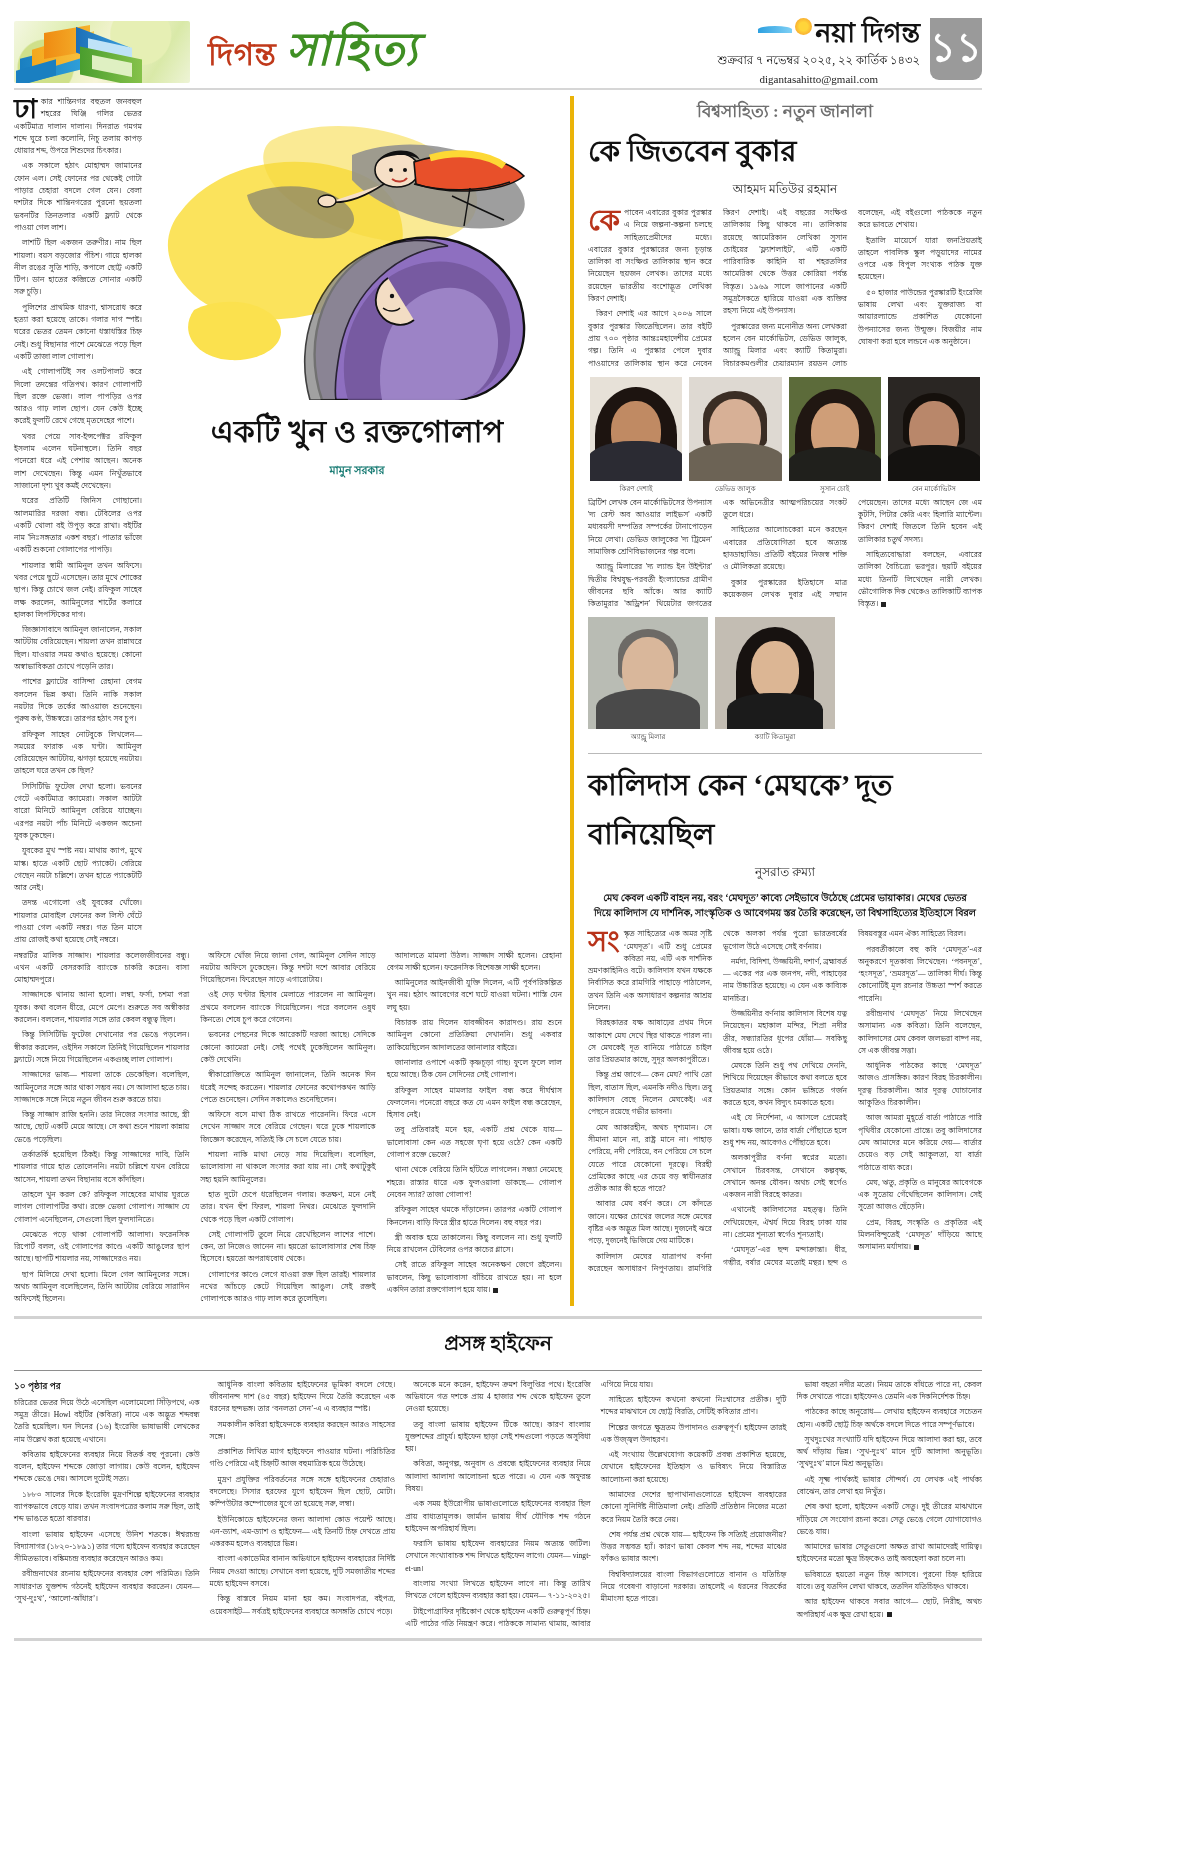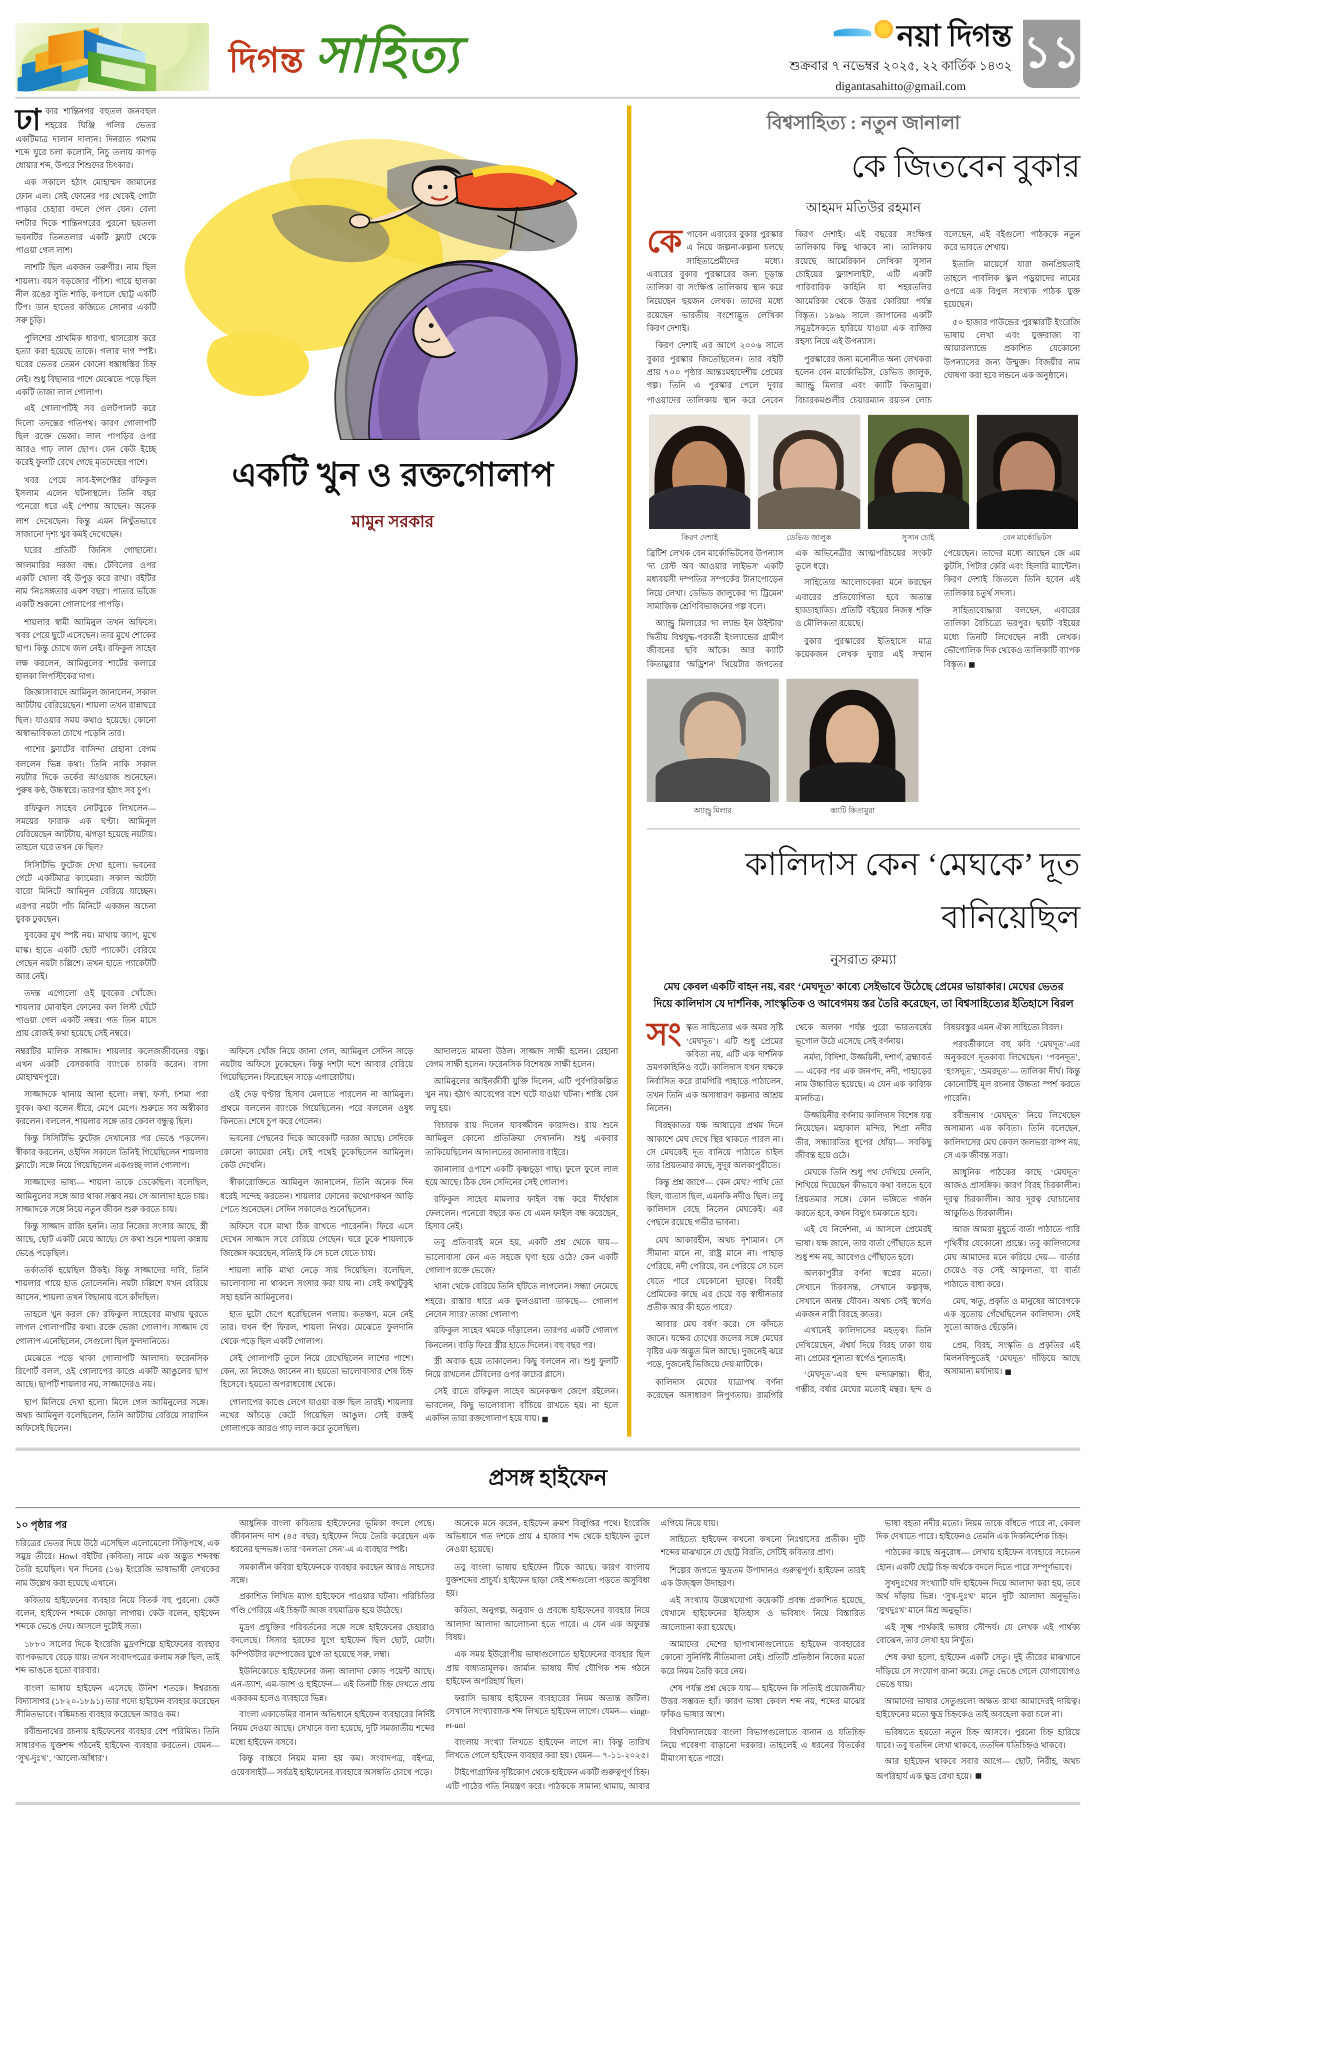--- a/index.html
+++ b/index.html
@@ -70,38 +70,38 @@
   .col-right { width:600px; padding-left:14px; }
 
   
   .hero { position:relative; height:300px; margin:4px 0 4px; }
   .hero svg { display:block; }
 
   .lead-wrap { display:flex; gap:10px; }
 
   .story-title { text-align:center; font-size:30px; font-weight:700; letter-spacing:.3px;
                  margin:8px 0 3px; color:#111; }
-  .story-byline { text-align:center; font-size:15px; font-weight:700; color:#7f1d1d; margin-bottom:8px; }
+  .story-byline { text-align:center; font-size:11px; font-weight:700; color:#0f766e; margin-bottom:8px; }
 
   .cols3 { column-count:3; column-gap:11px; column-rule:none; }
   .cols5 { column-count:5; column-gap:10px; }
 
   p.bt { font-size:7.6px; line-height:1.62; text-align:justify; margin:0 0 3px;
          color:#161616; hyphens:auto; }
   p.bt.ind { text-indent:8px; }
 
   .dropcap::first-letter {
     float:left; font-size:27px; line-height:.82; font-weight:700;
     padding:2px 4px 0 0; color:#111;
   }
   .dropcap-red::first-letter { color:#b8331a; font-size:29px; }
 
   
   .kicker { text-align:center; font-size:17px; color:#6f6f6f; font-weight:700; margin:2px 0 2px; }
-  .sec-title { text-align:right; font-size:29px; font-weight:400; margin:0 0 3px; color:#111; }
+  .sec-title { text-align:left; font-size:29px; font-weight:700; margin:0 0 3px; color:#111; }
   .sec-byline { text-align:center; font-size:12px; font-weight:400; color:#222; margin-bottom:7px; }
 
   .photo-row { display:flex; gap:7px; margin:7px 2px 2px; }
   .photo-cell { flex:1; }
   .photo { width:100%; height:104px; background:#cfcfcf; position:relative; overflow:hidden; }
   .photo.tall { height:112px; }
   .cap { font-size:7px; text-align:center; color:#333; margin-top:2px; }
 
   .photo-row2 { display:flex; gap:7px; margin:6px 0 2px; }
   .photo-row2 .photo-cell { width:120px; flex:none; }

